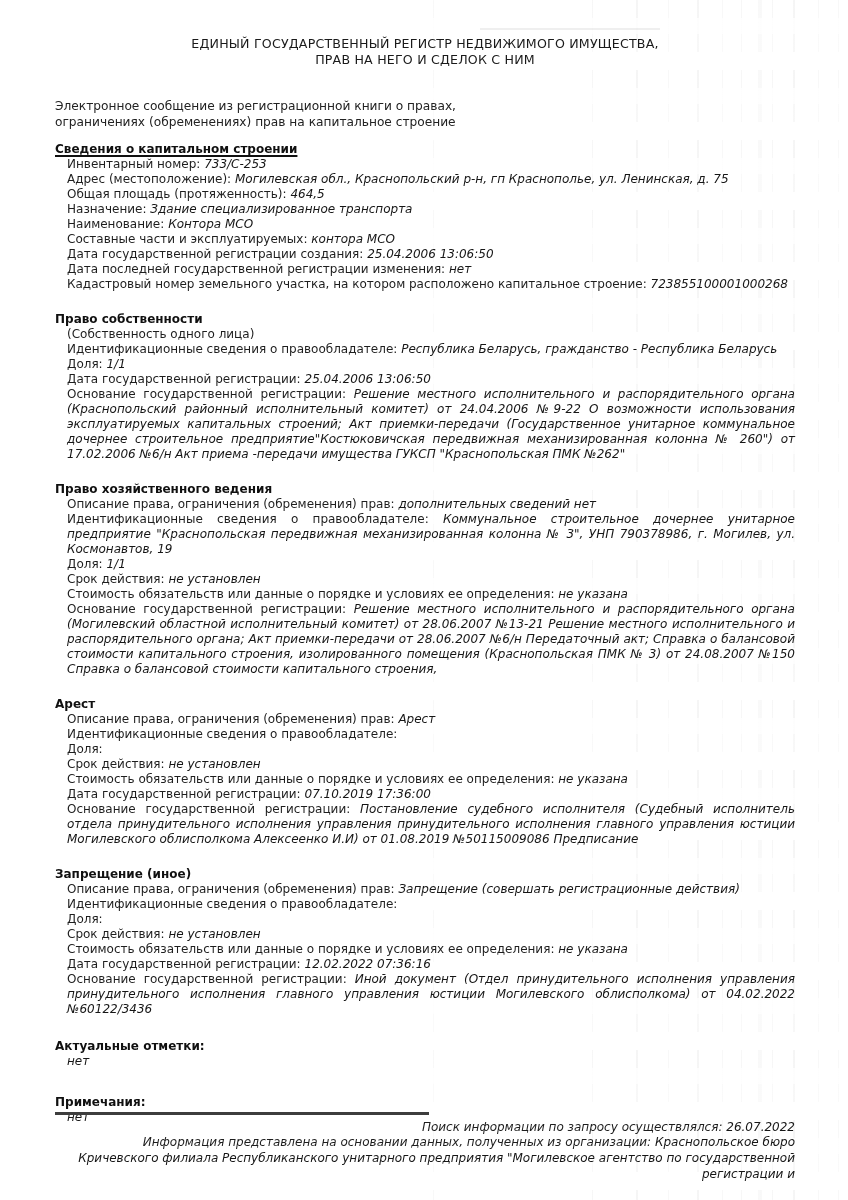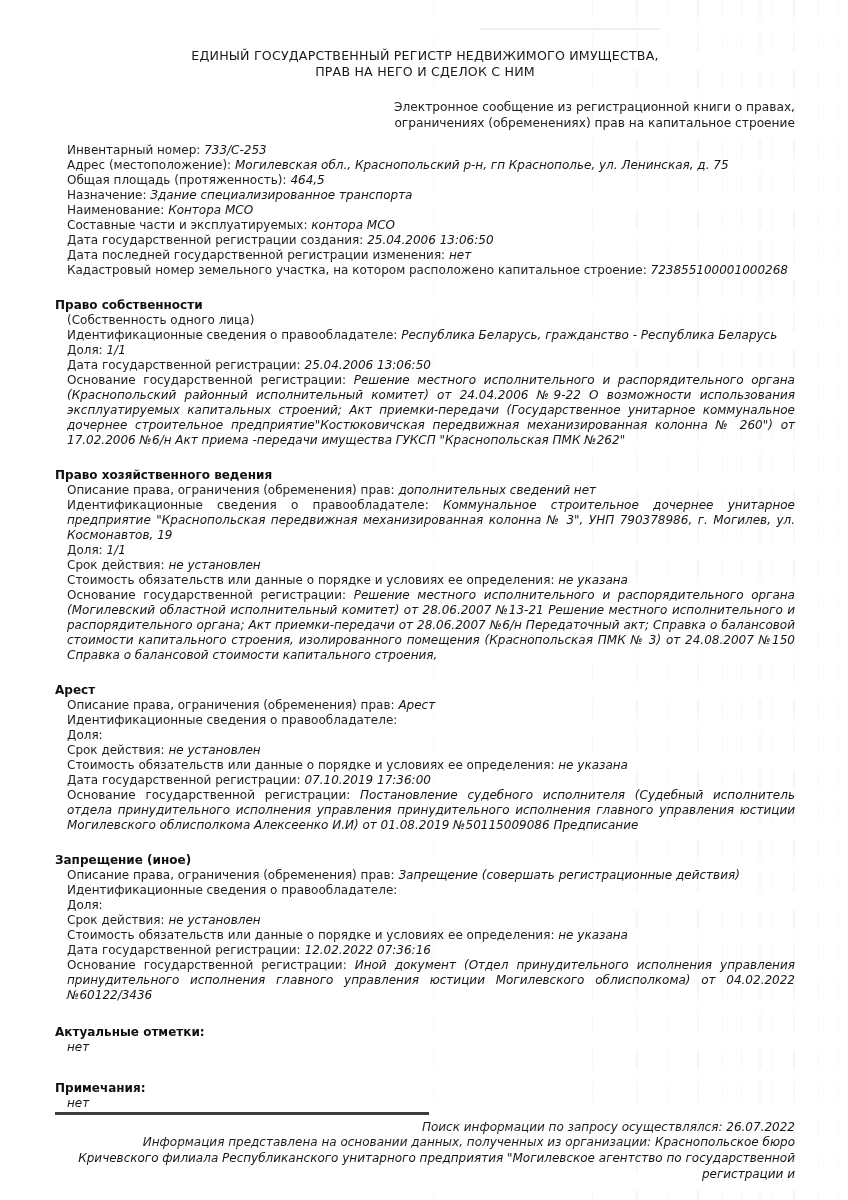--- a/index.html
+++ b/index.html
@@ -18,27 +18,26 @@
     padding:36px 53px 0 55px;
     z-index:1;
   }
   
   .doc-title{
     text-align:center;
     font-size:12.6px;
     line-height:15.5px;
     color:#1a1a1a;
     letter-spacing:.2px;
-    margin-top:12px;
   }
   .doc-subtitle{
-    text-align:right;
+    text-align:left;
     font-size:12.2px;
     line-height:15.5px;
-    margin-top:21px;
+    margin-top:32px;
     color:#222;
   }
   
   .section{
     margin-top:20px;
     font-size:12px;
     line-height:15px;
   }
   .section.first{margin-top:12px;}
   .section.gap-md{margin-top:22px;}
@@ -100,20 +99,21 @@
     <div>ПРАВ НА НЕГО И СДЕЛОК С НИМ</div>
   </div>
 
   <div class="doc-subtitle">
     <div>Электронное сообщение из регистрационной книги о правах,</div>
     <div>ограничениях (обременениях) прав на капитальное строение</div>
   </div>
 
   <div id="sections">
       <section class="section first">
+        <div class="heading u">Сведения о капитальном строении</div>
         <div class="row"><span class="lbl">Инвентарный номер:</span> <span class="val">733/С-253</span></div>
         <div class="row"><span class="lbl">Адрес (местоположение):</span> <span class="val">Могилевская обл., Краснопольский р-н, гп Краснополье, ул. Ленинская, д. 75</span></div>
         <div class="row"><span class="lbl">Общая площадь (протяженность):</span> <span class="val">464,5</span></div>
         <div class="row"><span class="lbl">Назначение:</span> <span class="val">Здание специализированное транспорта</span></div>
         <div class="row"><span class="lbl">Наименование:</span> <span class="val">Контора МСО</span></div>
         <div class="row"><span class="lbl">Составные части и эксплуатируемых:</span> <span class="val">контора МСО</span></div>
         <div class="row"><span class="lbl">Дата государственной регистрации создания:</span> <span class="val">25.04.2006 13:06:50</span></div>
         <div class="row"><span class="lbl">Дата последней государственной регистрации изменения:</span> <span class="val">нет</span></div>
         <div class="row"><span class="lbl">Кадастровый номер земельного участка, на котором расположено капитальное строение:</span> <span class="val">723855100001000268</span></div>
       </section>

